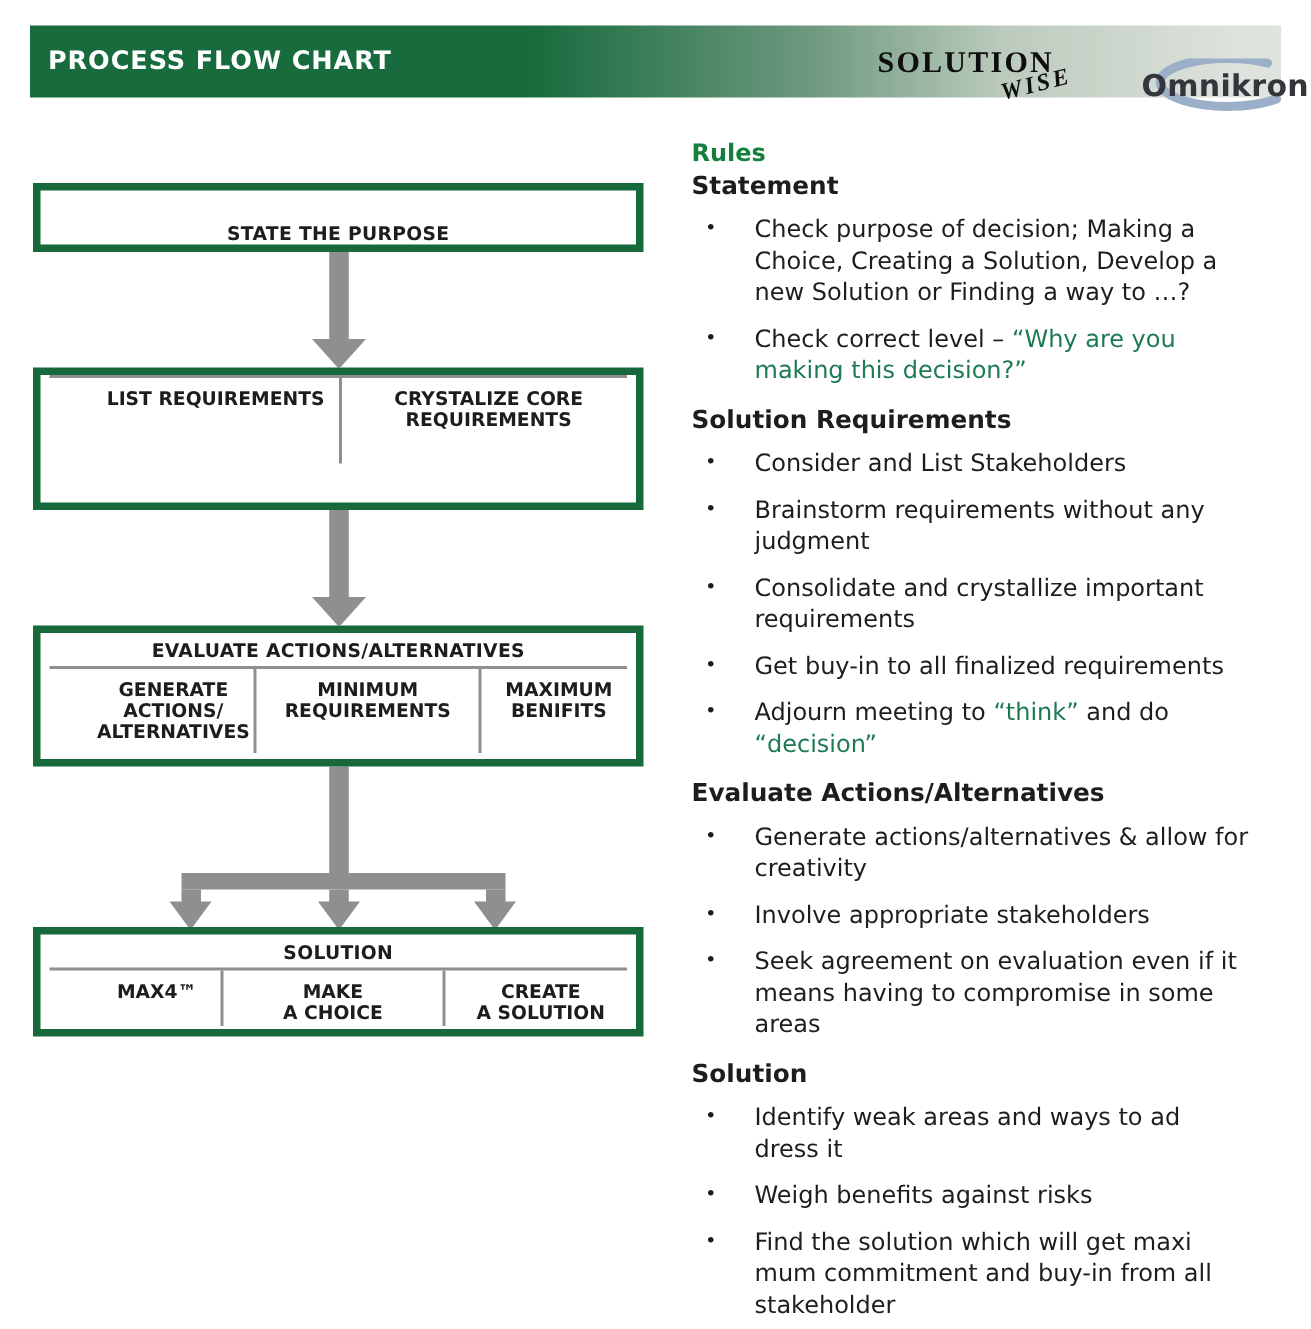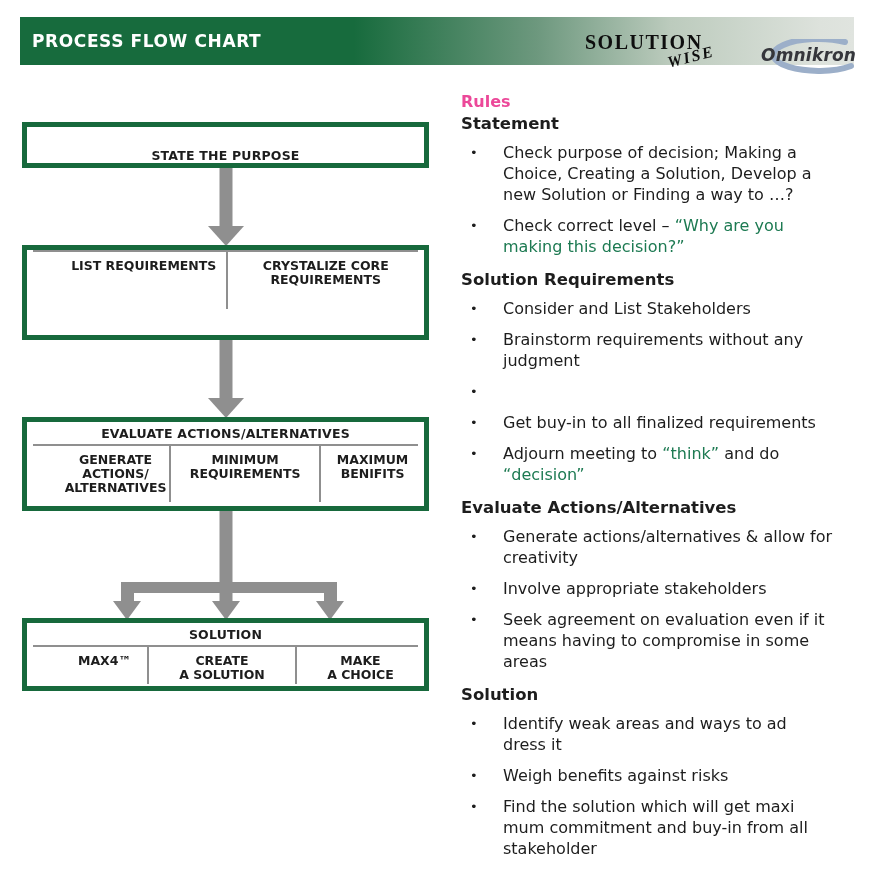--- a/index.html
+++ b/index.html
@@ -13,22 +13,22 @@
   .header-title{color:#ffffff;font-weight:bold;font-size:17px;letter-spacing:.6px;
     padding-left:12px;white-space:nowrap;}
   .logo-sw{position:absolute;left:565px;top:8px;width:145px;height:40px;}
   .logo-solution{font-family:"Liberation Serif","DejaVu Serif",serif;font-weight:bold;
     font-size:20px;color:#0e0e0e;letter-spacing:1.5px;position:absolute;left:0;top:6px;}
   .logo-wise{font-family:"Liberation Serif","DejaVu Serif",serif;font-weight:bold;font-style:italic;
     font-size:16px;color:#0e0e0e;letter-spacing:2px;position:absolute;left:82px;top:23px;
     transform:rotate(-14deg);}
   .logo-omni{position:absolute;left:735px;top:22px;width:104px;height:42px;}
   .logo-omni svg{position:absolute;left:0;top:0;}
-  .logo-omni-text{position:absolute;left:6px;top:6px;font-weight:bold;font-style:italic;
-    font-size:17px;color:#35363b;letter-spacing:.2px;}
+  .logo-omni-text{position:absolute;left:6px;top:6px;font-weight:bold;
+    font-size:20px;color:#35363b;letter-spacing:.2px;}
 
   
   .fc-box{position:absolute;border:5px solid #17693c;background:#ffffff;box-sizing:border-box;}
   .fc-title{font-weight:bold;font-size:12.5px;text-align:center;padding:5px 0 3px;
     letter-spacing:.2px;white-space:pre-line;line-height:14px;}
   .fc-divider{border-top:2px solid #8f8f8f;margin:0 6px;}
   .fc-cells{display:grid;height:100%;}
   .fc-cell{font-weight:bold;font-size:12.5px;text-align:center;padding-top:7px;
     white-space:pre-line;line-height:14px;border-left:2px solid #8f8f8f;}
   .fc-cell:first-child{border-left:none;margin-left:35px;}
@@ -37,21 +37,21 @@
   .box2{left:22px;top:245px;width:407px;height:95px;}
   .box2 .fc-cells{grid-template-columns:50% 50%;height:57px;}
   .box3{left:22px;top:417px;width:407px;height:94px;}
   .box3 .fc-cells{grid-template-columns:35.8% 37.8% 26.4%;height:56px;}
   .box4{left:22px;top:618px;width:407px;height:73px;}
   .box4 .fc-cells{grid-template-columns:30.2% 37.3% 32.5%;height:37px;}
   .fc-arrows{position:absolute;left:0;top:0;}
 
   
   .rules-col{position:absolute;left:461px;top:92px;width:400px;}
-  .rules-title{color:#ec4899;font-weight:bold;font-size:16px;line-height:20px;}
+  .rules-title{color:#15803d;font-weight:bold;font-size:16px;line-height:20px;}
   .rules-section{margin-top:12px;}
   .rules-section.first{margin-top:1px;}
   .sec-heading{font-weight:bold;font-size:16.5px;line-height:21px;margin:0 0 8px 0;}
   .bullet-item{display:flex;margin-bottom:10px;}
   .bullet-dot{flex:0 0 33px;padding-left:9px;font-size:13px;line-height:21px;color:#1d1d1d;}
   .bullet-text{flex:1;font-size:16px;line-height:21px;white-space:pre-line;}
   .seg-green{color:#1d7a52;}
 </style>
 </head>
 <body>
@@ -118,24 +118,24 @@
         <div class="fc-cell">MAXIMUM
 BENIFITS</div>
       </div>
   </div>
 
   <div class="fc-box box4">
     <div class="fc-title">SOLUTION</div>
     <div class="fc-divider"></div>
     <div class="fc-cells">
         <div class="fc-cell">MAX4™</div>
+        <div class="fc-cell">MAKE
+A CHOICE</div>
         <div class="fc-cell">CREATE
 A SOLUTION</div>
-        <div class="fc-cell">MAKE
-A CHOICE</div>
       </div>
   </div>
 
   <div class="rules-col">
     <div class="rules-title">Rules</div>
     <div id="rules-sections">
         <div class="rules-section first">
           <div class="sec-heading">Statement</div>
           <div class="bullet-item">
             <span class="bullet-dot">•</span>
@@ -155,20 +155,22 @@
             <span class="bullet-dot">•</span>
             <span class="bullet-text"><span>Consider and List Stakeholders</span></span>
           </div>
           <div class="bullet-item">
             <span class="bullet-dot">•</span>
             <span class="bullet-text"><span>Brainstorm requirements without any
 judgment</span></span>
           </div>
           <div class="bullet-item">
             <span class="bullet-dot">•</span>
+            <span class="bullet-text"><span>Consolidate and crystallize important
+requirements</span></span>
           </div>
           <div class="bullet-item">
             <span class="bullet-dot">•</span>
             <span class="bullet-text"><span>Get buy-in to all finalized requirements</span></span>
           </div>
           <div class="bullet-item">
             <span class="bullet-dot">•</span>
             <span class="bullet-text"><span>Adjourn meeting to </span><span class="seg-green">“think”</span><span> and do
 </span><span class="seg-green">“decision”</span></span>
           </div>

